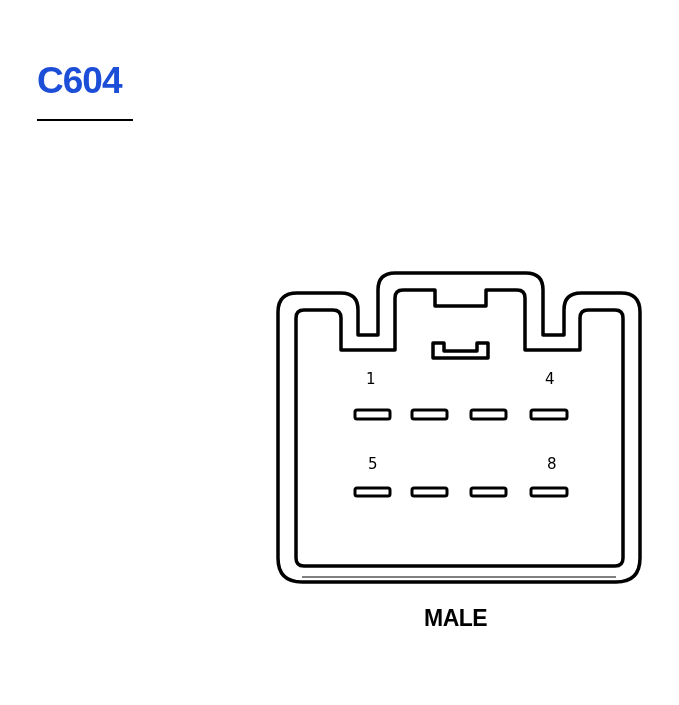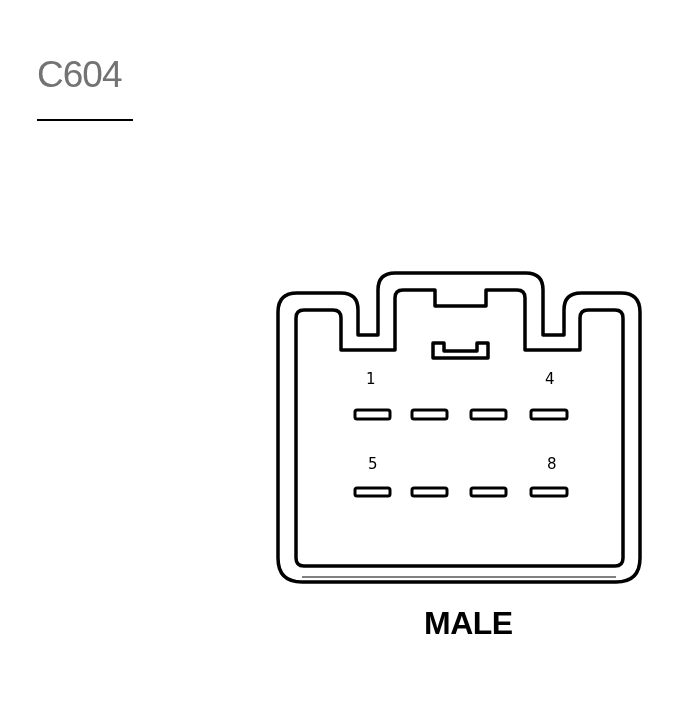--- a/index.html
+++ b/index.html
@@ -1,23 +1,23 @@
 <!DOCTYPE html>
 <html><head>
   <meta charset="utf-8">
   <style>
     html, body { margin: 0; padding: 0; background: #ffffff; }
     body { width: 679px; height: 705px; position: relative; overflow: hidden;
            font-family: "Liberation Sans", sans-serif; }
-    .title { position: absolute; left: 37px; top: 56px; font-size: 37px; font-weight: normal;
-             color: #737373; letter-spacing: -1px; line-height: 1; }
+    .title { position: absolute; left: 37px; top: 62px; font-size: 37px; font-weight: bold;
+             color: #1d4ed8; letter-spacing: -1px; line-height: 1; }
     .title-rule { position: absolute; left: 37px; top: 119px; width: 96px; height: 2px; background: #000; }
     svg.conn { position: absolute; left: 0; top: 0; }
     .pin-label { position: absolute; font-size: 15px; color: #000; font-family: "DejaVu Sans", sans-serif; line-height: 1; }
-    .gender { position: absolute; left: 424px; top: 607px; font-size: 32px; font-weight: bold; color: #000; line-height: 1; letter-spacing: -0.5px; }
+    .gender { position: absolute; left: 424px; top: 607px; font-size: 23px; font-weight: bold; color: #000; line-height: 1; letter-spacing: -0.5px; }
   </style>
 </head>
 <body>
 
 <div class="title">C604</div>
 <div class="title-rule"></div>
 
 <svg class="conn" width="679" height="705" viewBox="0 0 679 705">
   <g fill="none" stroke="#000" stroke-linejoin="round">
 

